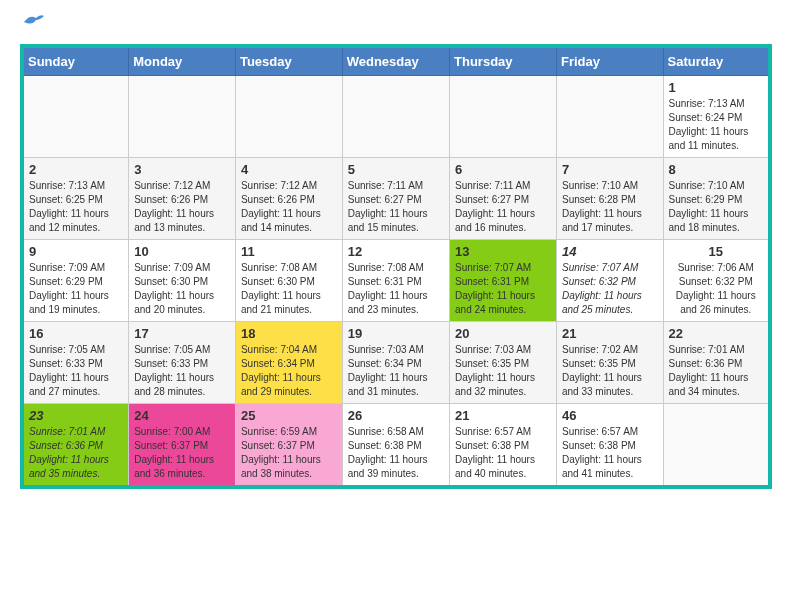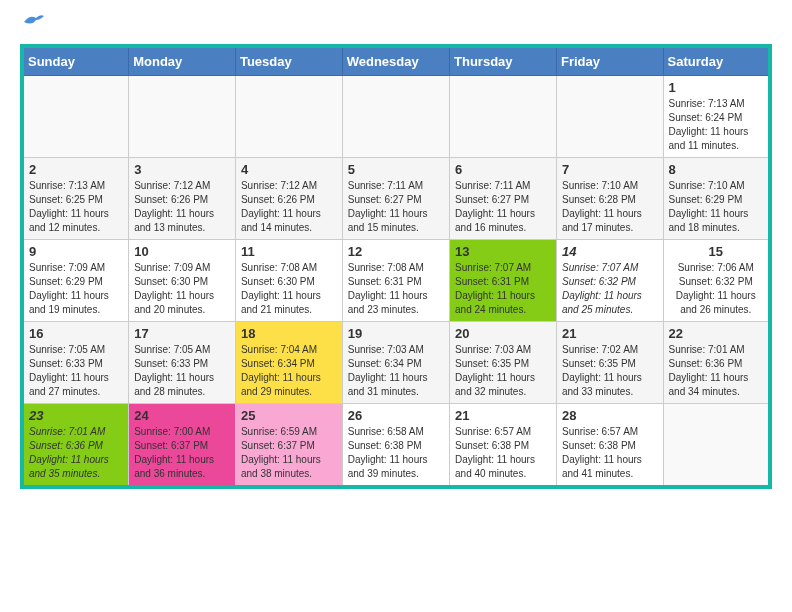--- a/index.html
+++ b/index.html
@@ -227,19 +227,19 @@
         </td>
         <td style="background: rgb(255, 255, 255); margin-left: 16px;">
           <span class="day-number">26</span>
           <div class="day-info">Sunrise: 6:58 AM<br>Sunset: 6:38 PM<br>Daylight: 11 hours and 39 minutes.</div>
         </td>
         <td style="background: rgb(255, 255, 255);">
           <span class="day-number">21</span>
           <div class="day-info">Sunrise: 6:57 AM<br>Sunset: 6:38 PM<br>Daylight: 11 hours and 40 minutes.</div>
         </td>
         <td style="background: rgb(255, 255, 255);">
-          <span class="day-number">28</span>
+          <span class="day-number">46</span>
           <div class="day-info">Sunrise: 6:57 AM<br>Sunset: 6:38 PM<br>Daylight: 11 hours and 41 minutes.</div>
         </td>
         <td class="empty-cell" style="background: rgb(250, 250, 250);"></td>
       </tr>
     </tbody>
 </table>
 
 </body></html>

